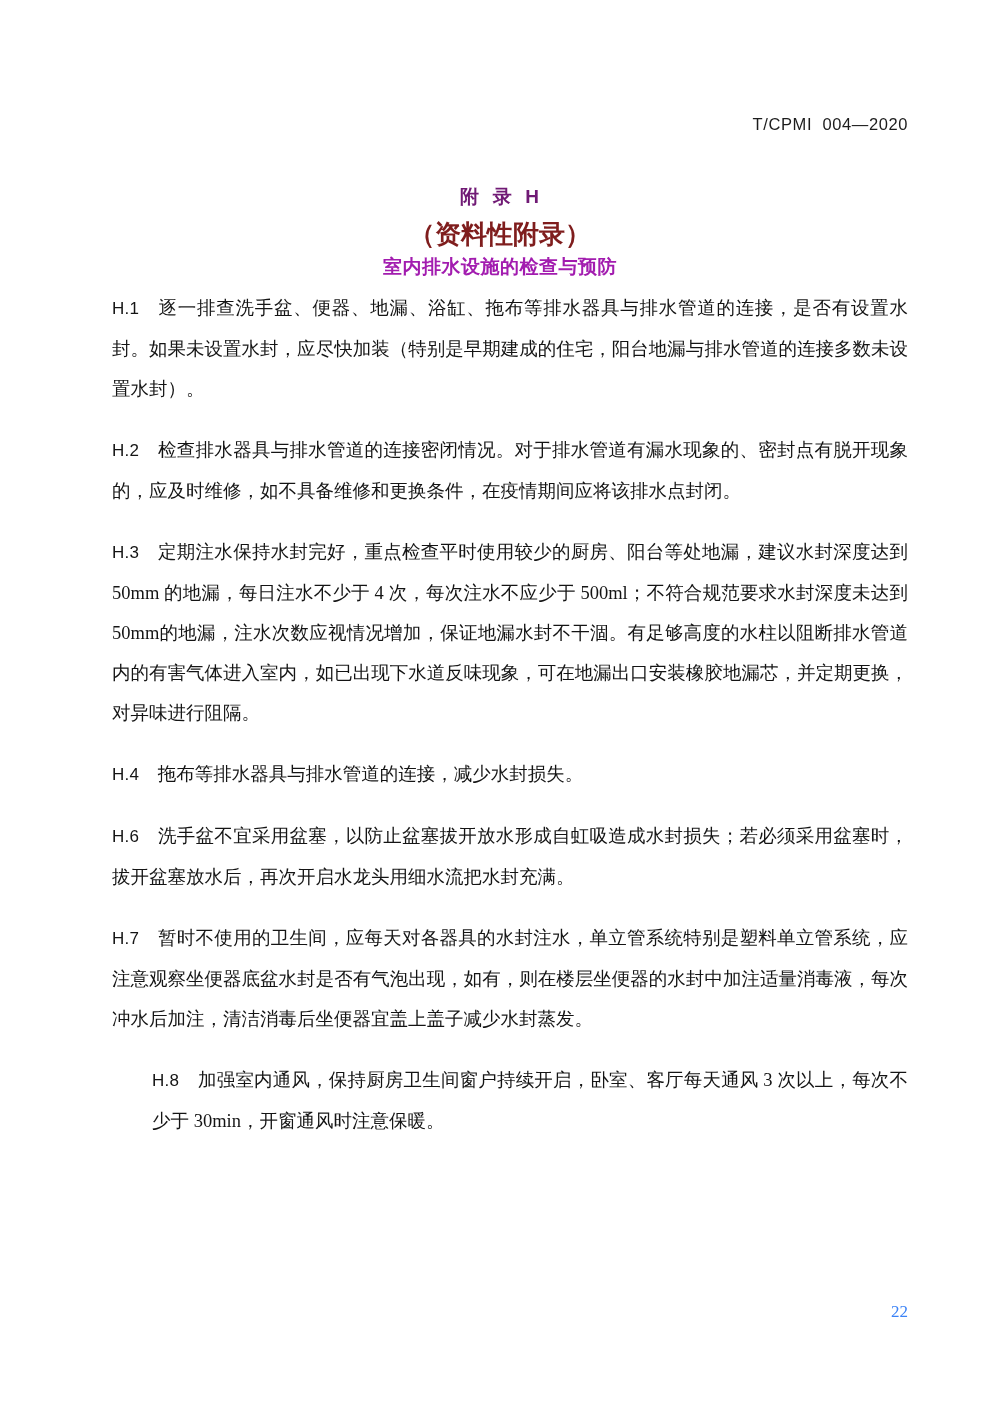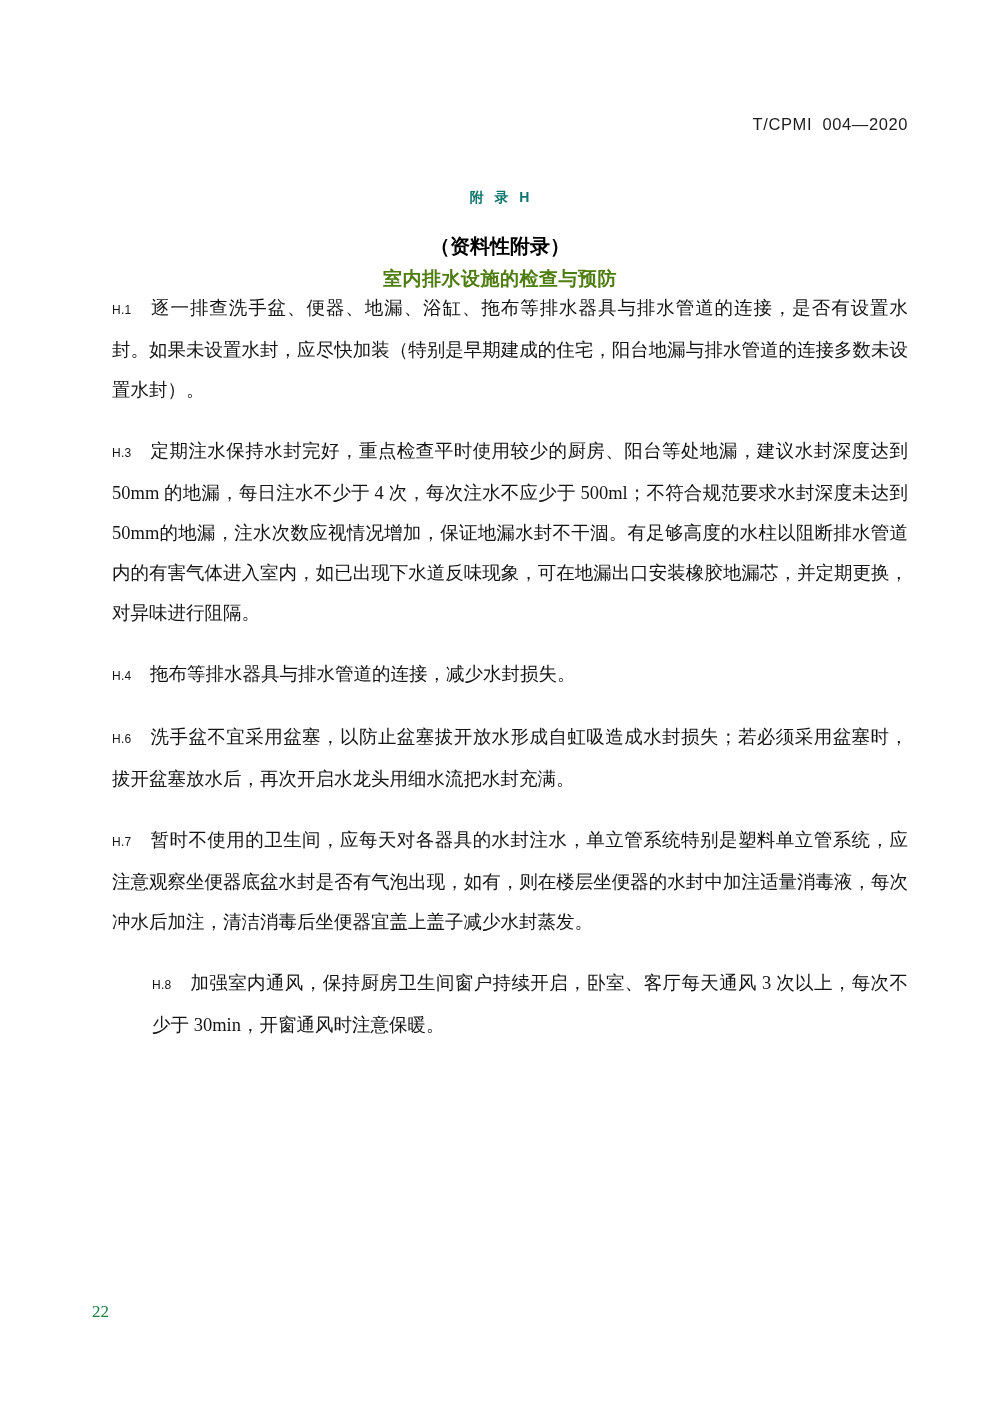--- a/index.html
+++ b/index.html
@@ -43,42 +43,42 @@
   
   .title-block {
     position: absolute;
     top: 182px;
     left: 92px;
     right: 92px;
     text-align: center;
   }
   .title-block .annex-label {
     font-family: "Liberation Sans", "DejaVu Sans", sans-serif;
-    font-size: 14px;
+    font-size: 19px;
     font-weight: bold;
     letter-spacing: 1px;
     line-height: 30px;
-    color: #0f766e;
+    color: #701a75;
     white-space: pre;
   }
   .title-block .annex-type {
     font-family: "Liberation Sans", "DejaVu Sans", sans-serif;
-    font-size: 20px;
+    font-size: 26px;
     font-weight: bold;
     line-height: 32px;
-    color: #000000;
-    margin-top: 18px;
+    color: #7f1d1d;
+    margin-top: 6px;
     white-space: pre;
   }
   .title-block .annex-title {
     font-family: "Liberation Sans", "DejaVu Sans", sans-serif;
     font-size: 19px;
     font-weight: bold;
     line-height: 32px;
-    color: #4d7c0f;
+    color: #a21caf;
     margin-top: 1px;
     letter-spacing: 0.5px;
     white-space: pre;
   }
 
   
   .body-text {
     position: absolute;
     top: 288px;
     left: 112px;
@@ -90,40 +90,40 @@
     line-height: 40px;
     text-align: justify;
     text-justify: inter-character;
     color: #141414;
     text-indent: 0;
   }
   .clause:last-child { margin-bottom: 0; margin-left: 40px; }
 
   .clause .num {
     font-family: "Liberation Sans", "DejaVu Sans", sans-serif;
-    font-size: 12px;
+    font-size: 17px;
     font-weight: normal;
     letter-spacing: 0.3px;
     white-space: pre;
   }
   .clause .gap { white-space: pre; }
   .clause .txt {
     font-family: "Liberation Serif", "DejaVu Serif", serif;
   }
 
   
   .page-number {
     position: absolute;
     left: 92px;
     right: 92px;
     top: 1302px;
-    text-align: left;
+    text-align: right;
     font-family: "Liberation Serif", "DejaVu Serif", serif;
     font-size: 17px;
-    color: #15803d;
+    color: #3b82f6;
   }
 </style>
 </head>
 <body>
 
 <div class="page">
 
   <div class="running-header">
     <span class="std-code">T/CPMI  004—2020</span>
   </div>
@@ -133,20 +133,23 @@
     <div class="annex-type">（资料性附录）</div>
     <div class="annex-title">室内排水设施的检查与预防</div>
   </div>
 
   <div class="body-text">
 
     <p class="clause">
       <span class="num">H.1</span><span class="gap">  </span><span class="txt">逐一排查洗手盆、便器、地漏、浴缸、拖布等排水器具与排水管道的连接，是否有设置水封。如果未设置水封，应尽快加装（特别是早期建成的住宅，阳台地漏与排水管道的连接多数未设置水封）。</span>
     </p>
 
+    <p class="clause">
+      <span class="num">H.2</span><span class="gap">  </span><span class="txt">检查排水器具与排水管道的连接密闭情况。对于排水管道有漏水现象的、密封点有脱开现象的，应及时维修，如不具备维修和更换条件，在疫情期间应将该排水点封闭。</span>
+    </p>
 
     <p class="clause">
       <span class="num">H.3</span><span class="gap">  </span><span class="txt">定期注水保持水封完好，重点检查平时使用较少的厨房、阳台等处地漏，建议水封深度达到 50mm 的地漏，每日注水不少于 4 次，每次注水不应少于 500ml；不符合规范要求水封深度未达到 50mm的地漏，注水次数应视情况增加，保证地漏水封不干涸。有足够高度的水柱以阻断排水管道内的有害气体进入室内，如已出现下水道反味现象，可在地漏出口安装橡胶地漏芯，并定期更换，对异味进行阻隔。</span>
     </p>
 
     <p class="clause">
       <span class="num">H.4</span><span class="gap">  </span><span class="txt">拖布等排水器具与排水管道的连接，减少水封损失。</span>
     </p>
 
 

